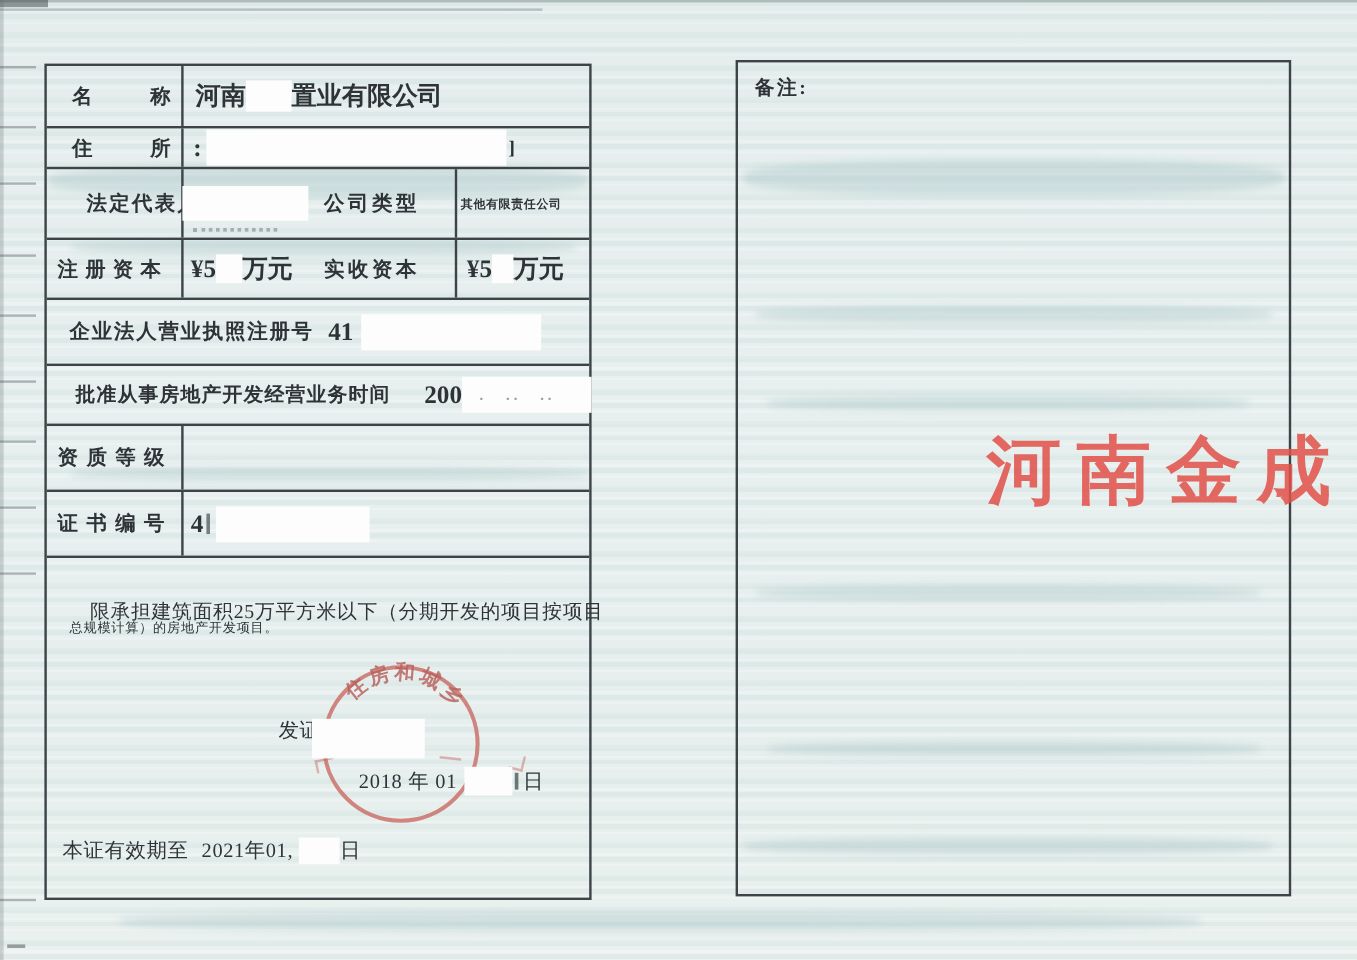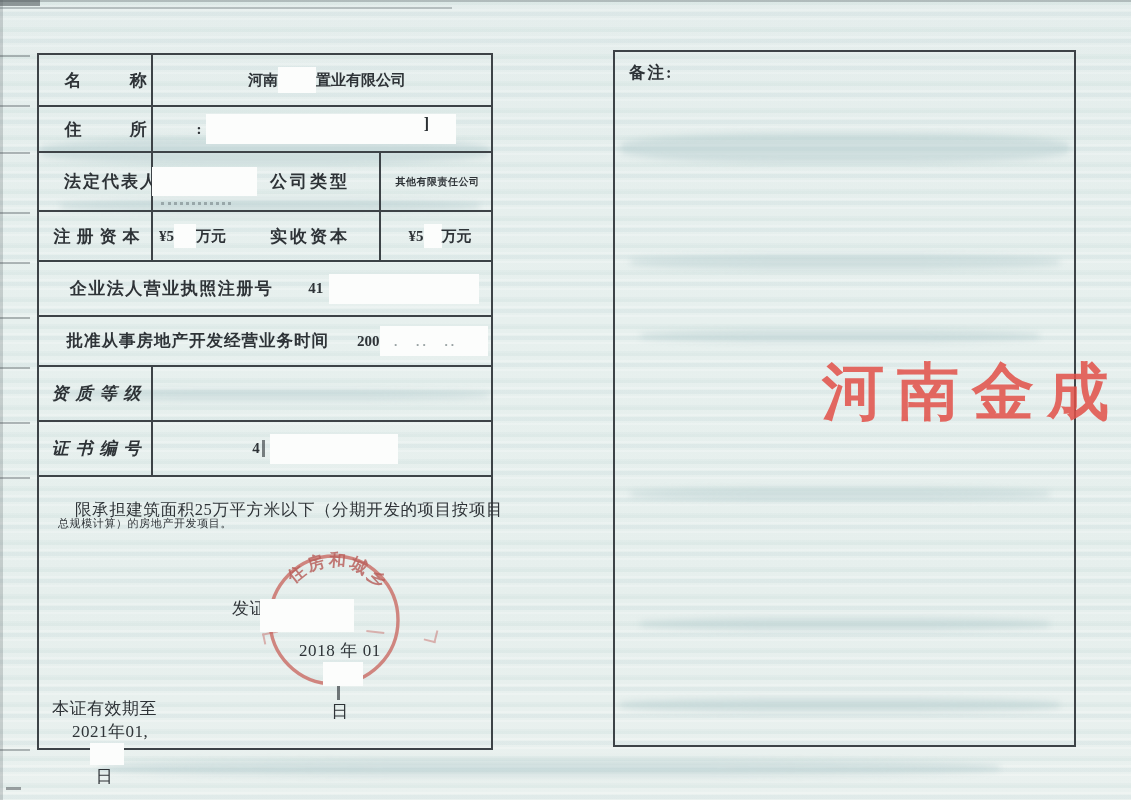--- a/index.html
+++ b/index.html
@@ -18,42 +18,42 @@
   .edge-stub{position:absolute;left:0;width:30px;height:2px;background:rgba(70,80,84,.38);z-index:0;}
   .edge-band{position:absolute;left:0;top:0;width:3px;height:800px;background:rgba(90,100,104,.25);z-index:0;}
   .top-line-1{position:absolute;left:0;top:0;width:1131px;height:2px;background:rgba(120,131,134,.45);z-index:0;}
   .top-line-2{position:absolute;left:0;top:7px;width:452px;height:2px;background:rgba(110,120,124,.40);z-index:0;}
   .top-nick{position:absolute;left:0;top:0;width:40px;height:6px;background:rgba(60,66,70,.5);z-index:0;}
   .bottom-dash{position:absolute;left:6px;top:787px;width:15px;height:3px;background:rgba(70,76,80,.5);z-index:0;}
   
   .cert-table{position:absolute;left:37px;top:53px;width:456px;height:697px;border:2px solid #3d4347;z-index:1;}
   .row{display:flex;border-bottom:2px solid #3d4347;}
   .row:last-child{border-bottom:none;}
-  .cell{position:relative;display:flex;align-items:center;justify-content:center;}
+  .cell{position:relative;display:flex;align-items:center;}
   .rborder{border-right:2px solid #3d4347;}
   .label-cell{width:114px;flex:0 0 114px;padding-left:9px;}
   .midcell{width:228px;flex:0 0 228px;padding-left:42px;}
   .lbl{font-size:17px;white-space:pre;}
   .sp-wide{word-spacing:44px;padding-left:12px;}
   .ls2{letter-spacing:2px;margin-left:24px;}
   .ls3{letter-spacing:3px;}
   .ls6{letter-spacing:6px;}
-  .ls7{letter-spacing:7px;font-style:italic;}
-  .val{font-size:15px;}
+  .ls7{letter-spacing:7px;}
+  .val{font-size:21px;}
   .small-val{font-size:10px;white-space:nowrap;letter-spacing:.5px;}
   .patch-inline{display:inline-block;vertical-align:middle;background:#fcfdfc;}
   .patch-abs{position:absolute;background:#fcfdfc;z-index:3;}
   .appr-dots{display:inline-flex;align-items:flex-end;padding:0 0 3px 14px;font-size:13px;color:#98a2a3;letter-spacing:2px;white-space:pre;font-weight:bold;}
   .legal-dashes{position:absolute;left:8px;bottom:5px;width:70px;border-bottom:3px dotted rgba(92,102,107,.45);}
   .addr-artifact{position:absolute;right:62px;top:8px;font-size:16px;font-weight:bold;color:#2b3033;}
   .cert-partial{display:inline-block;width:3px;height:17px;background:#3a4044;opacity:.65;margin:0 5px 0 2px;vertical-align:middle;}
   
   .ovl{position:absolute;z-index:4;font-size:17px;font-weight:normal;white-space:pre;letter-spacing:.6px;}
   .under-seal{z-index:2;}
-  .date-flex{display:flex;align-items:center;flex-direction:column;}
+  .date-flex{display:flex;align-items:center;}
   .date-art{width:3px;height:14px;background:#3a4044;opacity:.7;margin:0 4px 0 2px;}
   
   .seal{position:absolute;left:265px;top:551px;z-index:2;}
   .seal-frag{position:absolute;z-index:2;opacity:.45;}
   .frag-a{left:263px;top:632px;width:16px;height:11px;border-top:2.5px solid #c4625e;border-left:2.5px solid #c4625e;transform:rotate(-12deg);}
   .frag-b{left:366px;top:631px;width:18px;height:8px;border-top:2.5px solid #c4625e;transform:rotate(6deg);}
   .frag-c{left:425px;top:629px;width:12px;height:13px;border-right:2.5px solid #c4625e;border-bottom:2px solid #c4625e;transform:rotate(14deg);}
   
   .remarks-box{position:absolute;left:613px;top:50px;width:463px;height:697px;border:2px solid #3d4347;z-index:1;}
   .remarks-label{position:absolute;left:14px;top:10px;font-size:16.5px;font-weight:bold;letter-spacing:2px;}
@@ -102,21 +102,21 @@
       <div class="cell label-cell rborder">
         <span class="lbl cn sp-wide">名 称</span>
       </div>
       <div class="cell" style="flex:1;padding-left:10px">
         <span class="val cn">河南</span>
         <span class="patch-inline" style="width:38px;height:26px"></span>
         <span class="val cn">置业有限公司</span>
       </div>
     </div>
 
-    <div class="row" style="height:46px">
+    <div class="row" style="height:34px">
       <div class="cell label-cell rborder">
         <span class="lbl cn sp-wide">住 所</span>
       </div>
       <div class="cell" style="flex:1;padding-left:8px">
         <span class="val cn">:</span>
         <span class="patch-inline" style="width:250px;height:30px;margin-left:4px"></span>
         <span class="addr-artifact">]</span>
       </div>
     </div>
 
@@ -147,21 +147,21 @@
       <div class="cell" style="flex:1;padding-left:8px">
         <span class="val cn">¥5</span>
         <span class="patch-inline" style="width:18px;height:24px"></span>
         <span class="val cn">万元</span>
       </div>
     </div>
 
     <div class="row" style="height:55px">
       <div class="cell" style="flex:1;padding-left:19px">
         <span class="lbl cn" style="letter-spacing:1.5px">企业法人营业执照注册号</span>
-        <span class="val cn" style="margin-left:35px">41</span>
+        <span class="val cn" style="margin-left:12px">41</span>
         <span class="patch-inline" style="width:150px;height:30px;margin-left:6px"></span>
       </div>
     </div>
 
     <div class="row" style="height:50px">
       <div class="cell" style="flex:1;padding-left:24px">
         <span class="lbl cn" style="font-size:16.5px;letter-spacing:1px">批准从事房地产开发经营业务时间</span>
         <span class="val cn" style="margin-left:28px">200</span>
         <span class="patch-inline appr-dots" style="width:108px;height:30px">·   ··   ··</span>
       </div>

